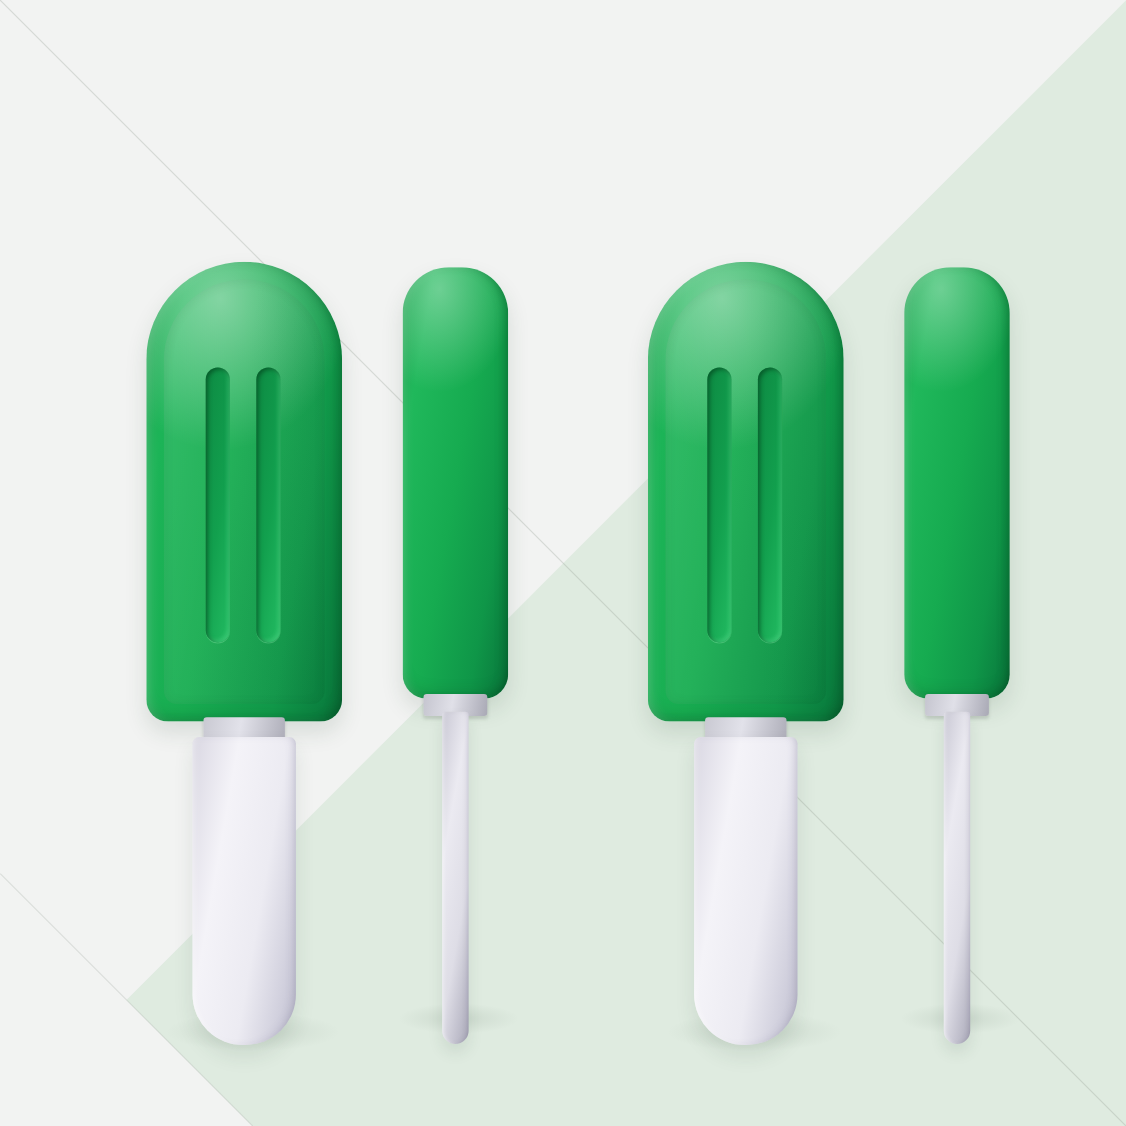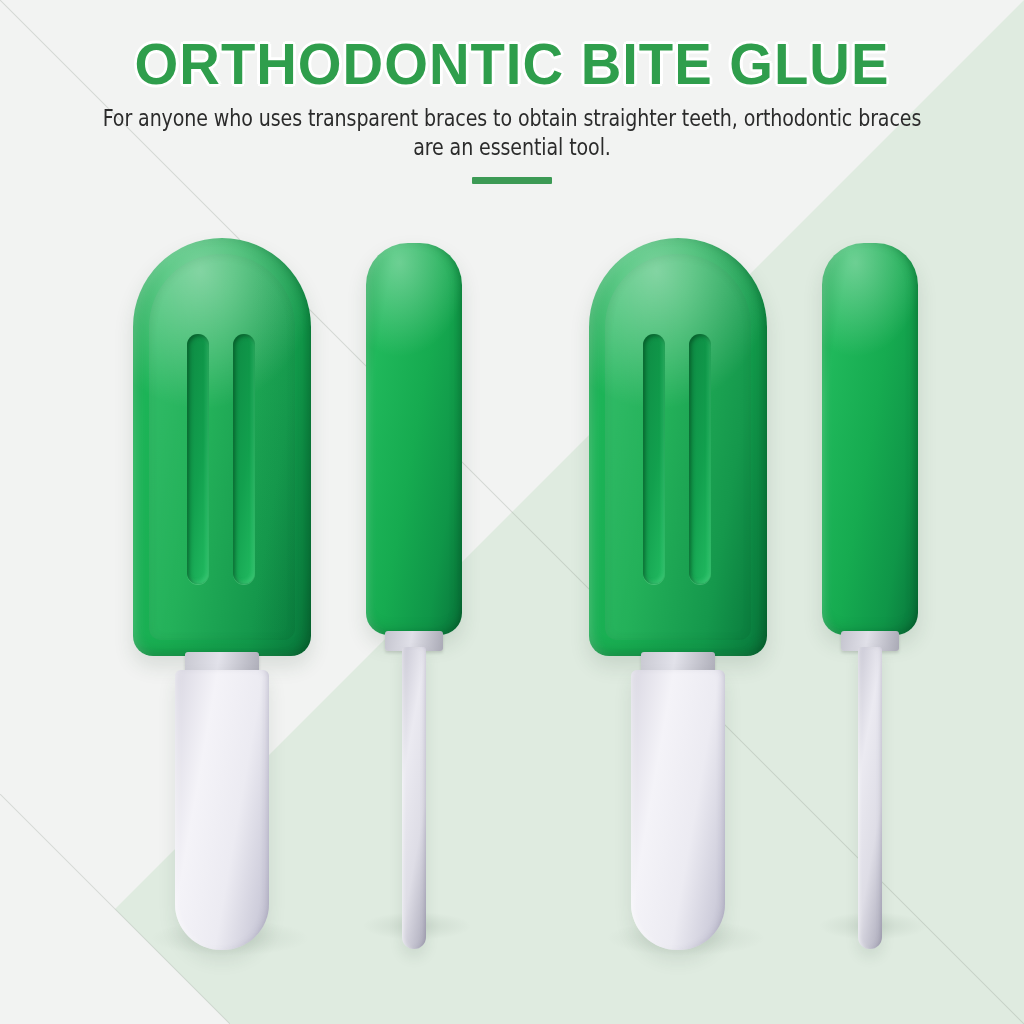--- a/index.html
+++ b/index.html
@@ -275,25 +275,20 @@
 <body>
 
 <div id="stage">
 
   <div class="bg-base"></div>
   <div class="bg-mint"></div>
   <div class="bg-gray-corner"></div>
   <div class="bg-seam"></div>
   <div class="bg-seam2"></div>
 
-  <div class="header">
-    <h1 class="title">ORTHODONTIC BITE GLUE</h1>
-    <p class="subtitle">For anyone who uses transparent braces to obtain straighter teeth, orthodontic braces are an essential tool.</p>
-    <div class="divider"></div>
-  </div>
 
   <div class="products">
 
     <div class="shadow" style="left:150px; top:920px; width:160px; height:36px;"></div>
     <div class="shadow" style="left:362px; top:912px; width:110px; height:28px;"></div>
     <div class="shadow" style="left:606px; top:920px; width:160px; height:36px;"></div>
     <div class="shadow" style="left:818px; top:912px; width:110px; height:28px;"></div>
 
     <div class="product front" style="left:133px; top:238px;">
       <div class="head">

